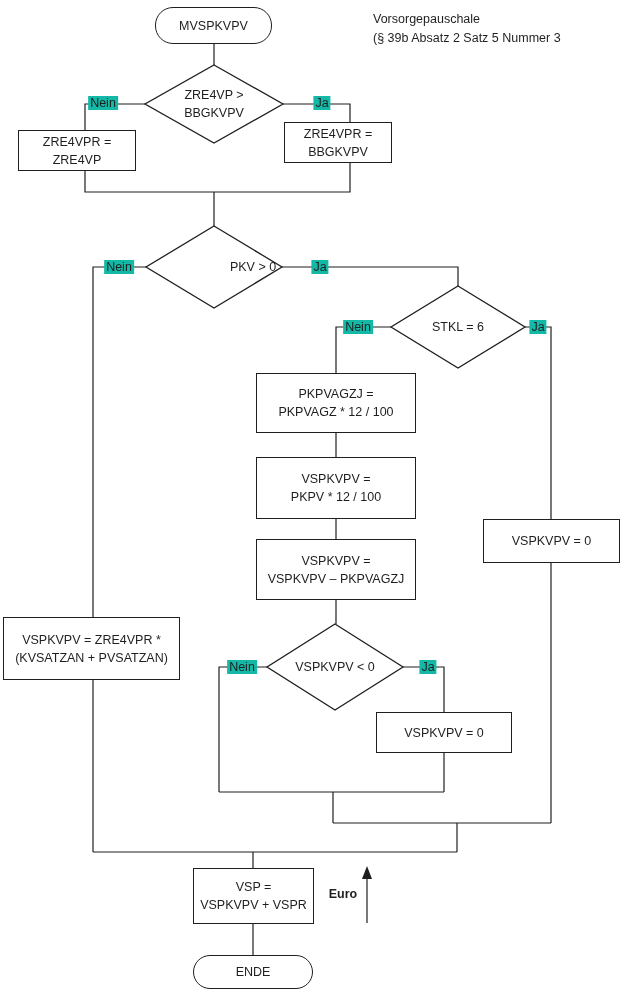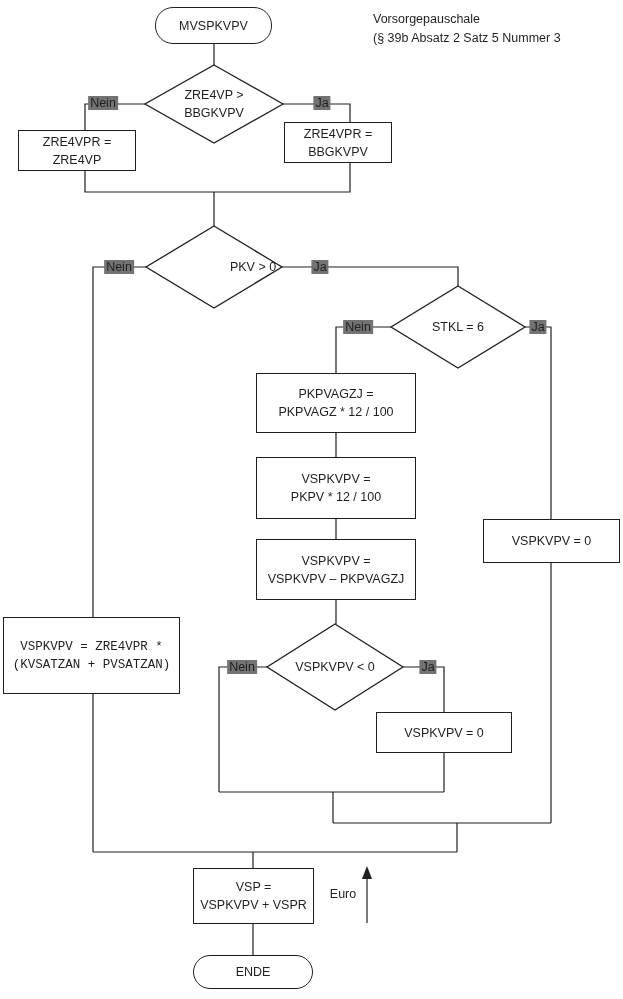--- a/index.html
+++ b/index.html
@@ -38,37 +38,37 @@
   .diamond-text {
     position: absolute;
     transform: translate(-50%, -50%);
     text-align: center;
     line-height: 18px;
     white-space: nowrap;
   }
   .branch-label {
     position: absolute;
     transform: translate(-50%, -50%);
-    background: #737373;
+    background: #14b8a6;
     padding: 0 2px;
     line-height: 14px;
     white-space: nowrap;
   }
   .annotation {
     position: absolute;
     left: 373px;
     top: 10px;
     width: 244px;
     line-height: 19px;
     white-space: nowrap;
   }
   .euro-label {
     position: absolute;
     transform: translate(-50%, -50%);
-    font-weight: normal;
+    font-weight: bold;
     white-space: nowrap;
   }
 </style>
 </head>
 <body>
 
 <div class="canvas">
 
   <svg class="wires" viewBox="0 0 623 999" xmlns="http://www.w3.org/2000/svg" fill="none" stroke="#1f1f1f" stroke-width="1.2">
 
@@ -158,21 +158,21 @@
   </div>
 
   <div class="node" style="left:483px; top:519px; width:137px; height:44px;">
     <span>VSPKVPV = 0</span>
   </div>
 
   <div class="node" style="left:376px; top:712px; width:136px; height:41px;">
     <span>VSPKVPV = 0</span>
   </div>
 
-  <div class="node" style="left:3px; top:617px; width:177px; height:77px;font-family:Liberation Mono, monospace;">
+  <div class="node" style="left:3px; top:617px; width:177px; height:63px;">
     <div>VSPKVPV = ZRE4VPR *</div>
     <div>(KVSATZAN + PVSATZAN)</div>
   </div>
 
   <div class="node" style="left:193px; top:868px; width:121px; height:56px;">
     <div>VSP =</div>
     <div>VSPKVPV + VSPR</div>
   </div>
 
   <div class="node terminal" style="left:193px; top:955px; width:120px; height:34px;">

